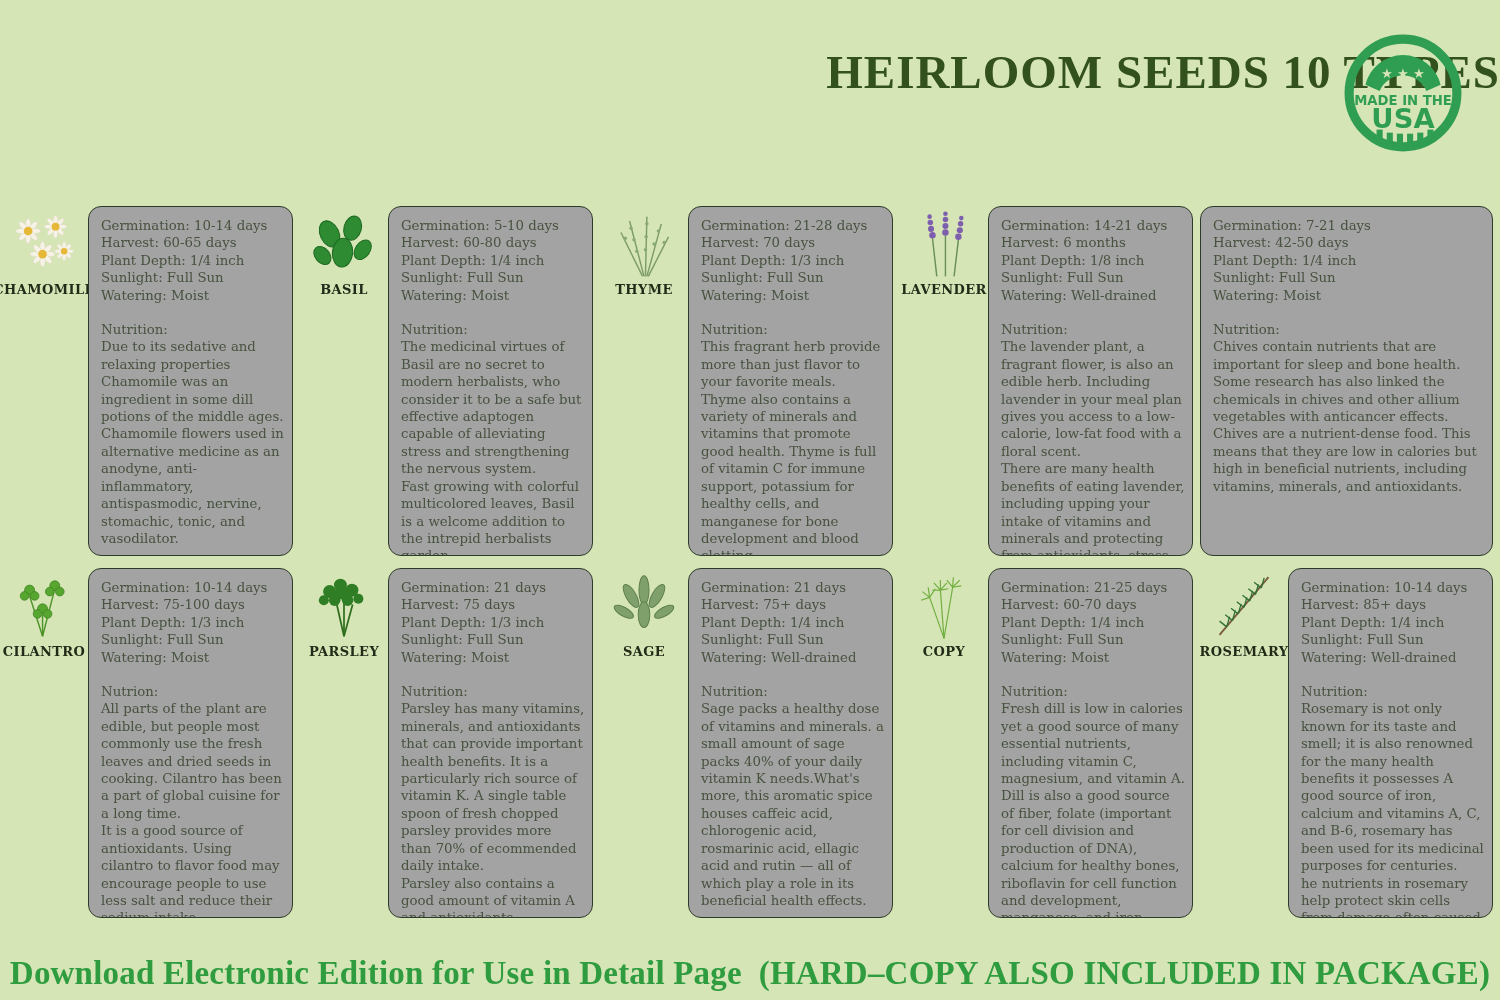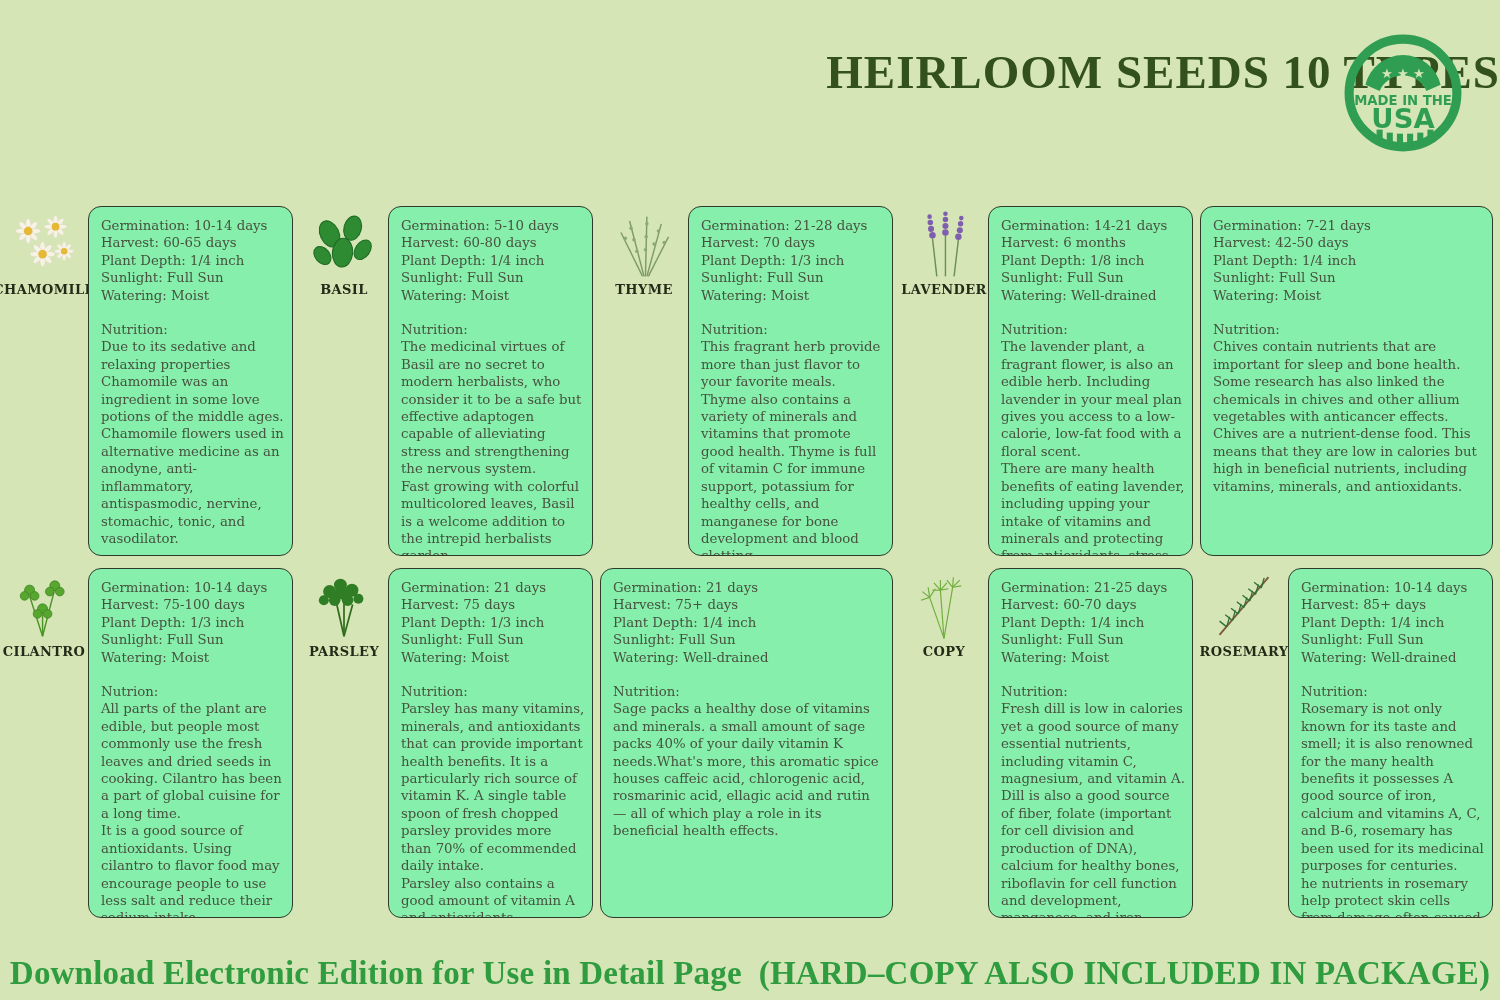--- a/index.html
+++ b/index.html
@@ -30,21 +30,21 @@
     align-items:center;padding-top:2px;
   }
   .art{width:82px;height:72px;}
   .art svg{width:100%;height:100%;display:block;}
   .pname{
     font-family:"DejaVu Serif", serif;font-weight:700;font-size:13px;
     color:#222b18;letter-spacing:0.4px;white-space:nowrap;margin-top:2px;
   }
   .card{
     flex:1;height:350px;box-sizing:border-box;
-    background:#86efac;border:1.6px solid #2f3b2a;border-radius:13px;
+    background:#a3a3a3;border:1.6px solid #2f3b2a;border-radius:13px;
     padding:10px 7px 8px 12px;margin-right:7px;
     color:#47523f;font-size:13.3px;line-height:1.31;overflow:hidden;
   }
   .facts{white-space:pre-line;margin-bottom:17px;}
   .nut-label{}
   .nut-body{white-space:pre-line;}
 
   
   .footer{
     position:absolute;left:0;right:0;bottom:8px;text-align:center;
@@ -111,21 +111,21 @@
           </div>
           <div class="pname">CHAMOMILE</div>
         </div>
         <div class="card">
           <div class="facts">Germination: 10-14 days
 Harvest: 60-65 days
 Plant Depth: 1/4 inch
 Sunlight: Full Sun
 Watering: Moist</div>
           <div class="nut-label">Nutrition:</div>
-          <div class="nut-body">Due to its sedative and relaxing properties Chamomile was an ingredient in some love potions of the middle ages. Chamomile flowers used in alternative medicine as an anodyne, anti-inflammatory, antispasmodic, nervine, stomachic, tonic, and vasodilator.</div>
+          <div class="nut-body">Due to its sedative and relaxing properties Chamomile was an ingredient in some dill potions of the middle ages. Chamomile flowers used in alternative medicine as an anodyne, anti-inflammatory, antispasmodic, nervine, stomachic, tonic, and vasodilator.</div>
         </div>
       </div>
 
       <div class="unit">
         <div class="side">
           <div class="art">
             <svg viewBox="0 0 100 100">
               <g stroke="#1e6b23" stroke-width="1.5" fill="#2e8b32">
                 <ellipse cx="30" cy="36" rx="13" ry="19" transform="rotate(-25 30 36)"></ellipse>
                 <ellipse cx="62" cy="28" rx="12" ry="17" transform="rotate(15 62 28)"></ellipse>
@@ -310,20 +310,35 @@
 Plant Depth: 1/3 inch
 Sunlight: Full Sun
 Watering: Moist</div>
           <div class="nut-label">Nutrition:</div>
           <div class="nut-body">Parsley has many vitamins, minerals, and antioxidants that can provide important health benefits. It is a particularly rich source of vitamin K. A single table spoon of fresh chopped parsley provides more than 70% of ecommended daily intake.
 Parsley also contains a good amount of vitamin A and antioxidants.</div>
         </div>
       </div>
 
       <div class="unit">
+        <div class="side">
+          <div class="art">
+            <svg viewBox="0 0 100 100">
+              <g fill="#7fa06b" stroke="#5e7f4e" stroke-width="1.4">
+                <ellipse cx="50" cy="28" rx="7" ry="20"></ellipse>
+                <ellipse cx="32" cy="36" rx="7" ry="18" transform="rotate(-30 32 36)"></ellipse>
+                <ellipse cx="68" cy="36" rx="7" ry="18" transform="rotate(30 68 36)"></ellipse>
+                <ellipse cx="22" cy="58" rx="6" ry="15" transform="rotate(-60 22 58)"></ellipse>
+                <ellipse cx="78" cy="58" rx="6" ry="15" transform="rotate(60 78 58)"></ellipse>
+                <ellipse cx="50" cy="62" rx="8" ry="18"></ellipse>
+              </g>
+            </svg>
+          </div>
+          <div class="pname">SAGE</div>
+        </div>
         <div class="card">
           <div class="facts">Germination: 21 days
 Harvest: 75+ days
 Plant Depth: 1/4 inch
 Sunlight: Full Sun
 Watering: Well-drained</div>
           <div class="nut-label">Nutrition:</div>
           <div class="nut-body">Sage packs a healthy dose of vitamins and minerals. a small amount of sage packs 40% of your daily vitamin K needs.What's more, this aromatic spice houses caffeic acid, chlorogenic acid, rosmarinic acid, ellagic acid and rutin — all of which play a role in its beneficial health effects.</div>
         </div>
       </div>

